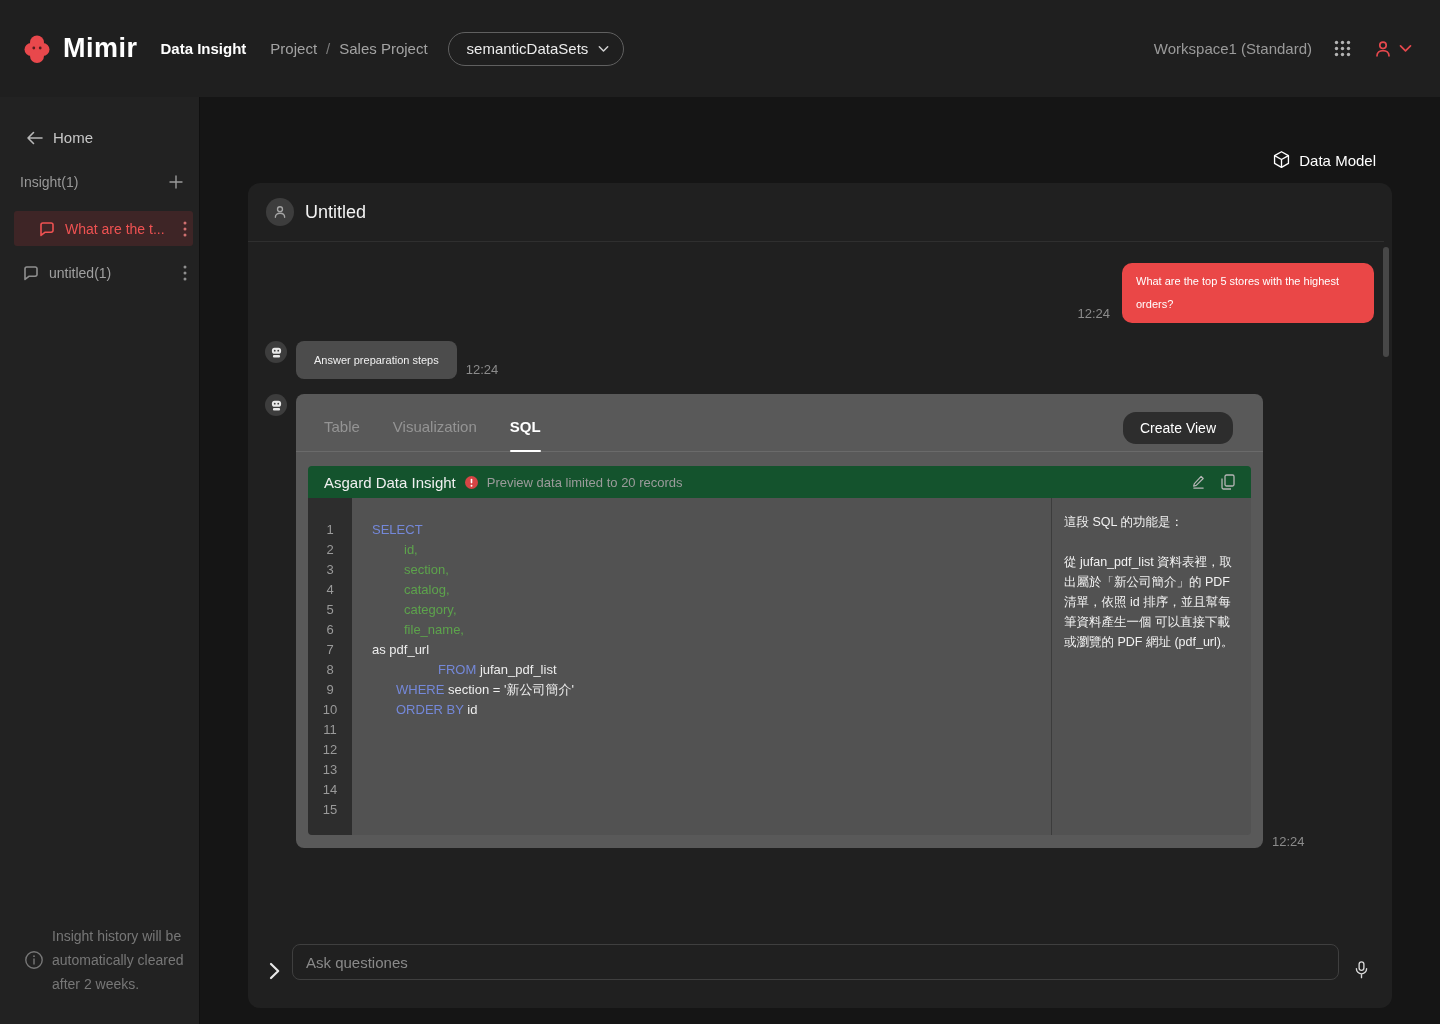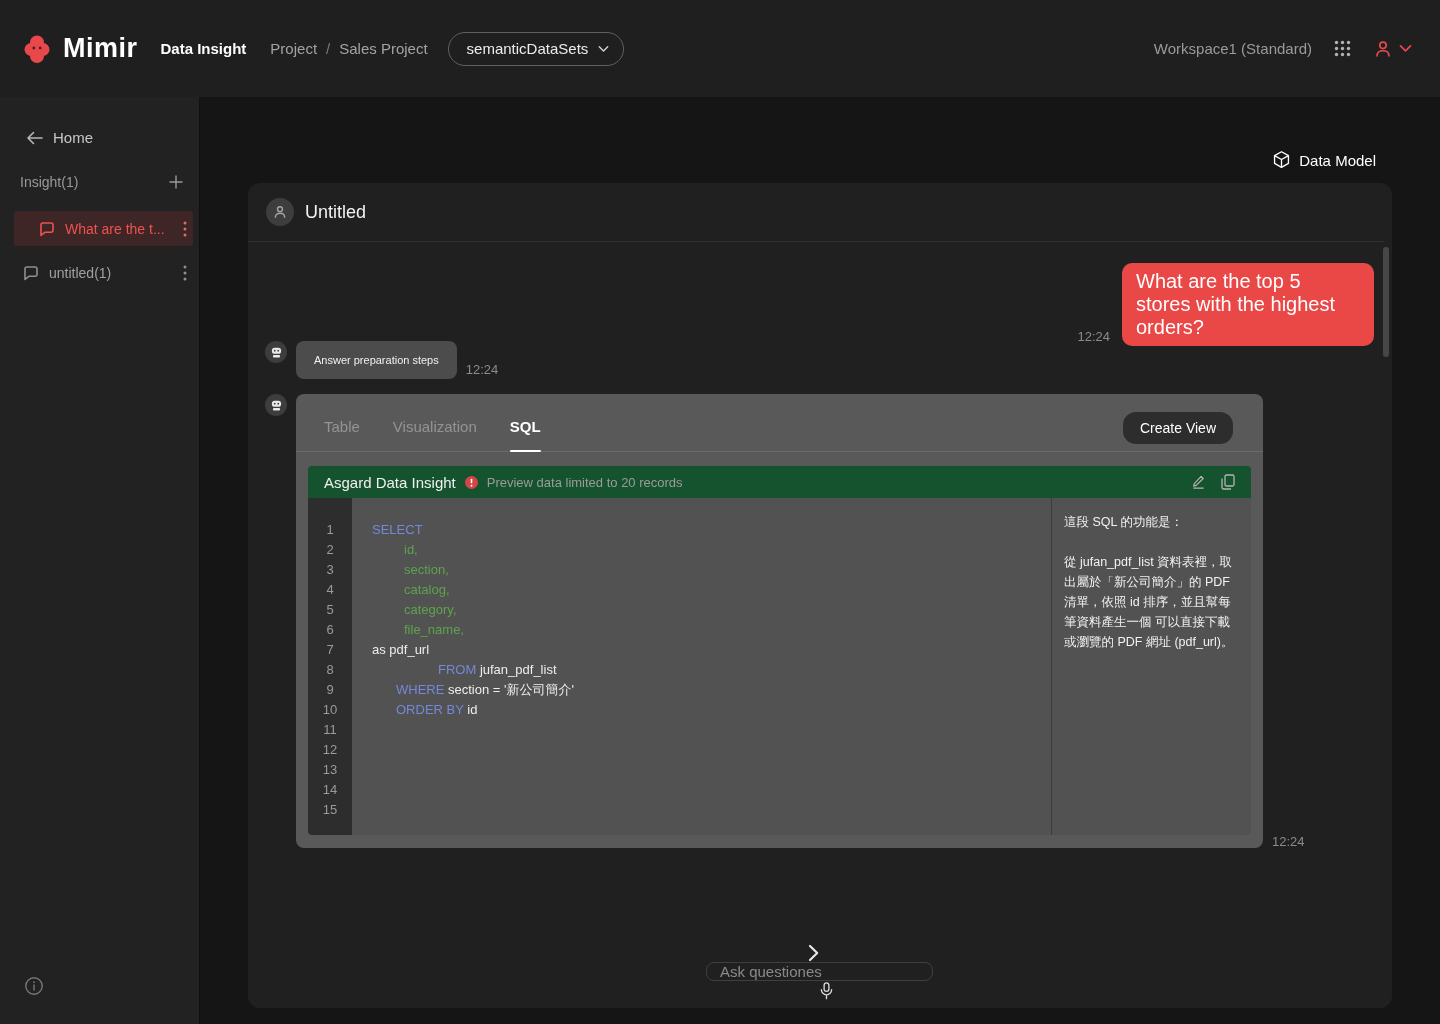--- a/index.html
+++ b/index.html
@@ -60,21 +60,21 @@
   .avatar { width:28px; height:28px; border-radius:50%; background:#3d3d3d;
     display:flex; align-items:center; justify-content:center; }
   .chat-title { margin-left:11px; font-size:18px; font-weight:500; color:#f2f2f2; }
 
   .scrollbar { position:absolute; right:3px; top:64px; width:6px; height:110px;
     background:#474747; border-radius:3px; cursor:pointer; }
 
   .user-row { position:absolute; top:80px; right:18px; display:flex; align-items:flex-end; gap:12px; }
   .msg-time { font-size:13px; color:#8b8b8b; padding-bottom:2px; }
   .user-bubble { width:252px; background:#ea4747; border-radius:10px;
-    padding:7px 14px; font-size:20px; line-height:23px; color:#fff; }
+    padding:7px 14px; font-size:11px; line-height:23px; color:#fff; }
 
   .bot-row1 { position:absolute; top:158px; left:17px; display:flex; align-items:flex-start; gap:9px; }
   .bot-avatar { width:22px; height:22px; border-radius:50%; background:#3d3d3d;
     display:flex; align-items:center; justify-content:center; flex:0 0 auto; }
   .bot-bubble { background:#4c4c4c; border-radius:8px; padding:8px 18px;
     font-size:11px; color:#f0f0f0; line-height:22px; }
   .bot-row1 .msg-time { align-self:flex-end; }
 
   .bot-row2 { position:absolute; top:211px; left:17px; display:flex; align-items:flex-start; gap:9px; }
   .result-card { width:967px; height:454px; background:#595959; border-radius:8px; position:relative; }
@@ -103,21 +103,21 @@
   .code-line { height:20px; line-height:20px; font-size:13px; white-space:pre; color:#ededed; }
   .tok-keyword { color:#7488d9; }
   .tok-column { color:#5da34c; }
   .tok-plain { color:#ededed; }
   .sql-explain { width:200px; background:#525252; border-left:1px solid #3c3c3c;
     padding:14px 10px 0 12px; }
   .exp-line { min-height:20px; line-height:20px; font-size:12.5px; color:#f2f2f2; white-space:nowrap; }
   .card-time { position:absolute; left:1024px; top:651px; font-size:13px; color:#8b8b8b; }
 
   .input-row { position:absolute; left:0; right:0; bottom:28px; height:36px;
-    display:flex; align-items:center; padding:0 22px 0 21px;flex-direction:column; }
+    display:flex; align-items:flex-end; padding:0 22px 0 21px; }
   .collapse-btn { cursor:pointer; margin-right:12px; display:flex; }
   .ask-input { flex:1; height:36px; background:transparent; border:1px solid #3f3f3f;
     border-radius:8px; padding:0 13px; font-size:15px; color:#e8e8e8;
     font-family:inherit; outline:none; }
   .ask-input::placeholder { color:#8a8a8a; }
   .mic-btn { margin-left:14px; cursor:pointer; display:flex; }
 </style>
 </head>
 <body>
 
@@ -230,20 +230,25 @@
     </span>
   </div>
 
   <div class="side-footer">
     <span>
       <svg width="20" height="20" viewBox="0 0 20 20" fill="none" stroke="#777" stroke-width="1.4">
         <circle cx="10" cy="10" r="8.2"></circle>
           <path d="M10 9 v5" stroke-linecap="round"></path>
           <circle cx="10" cy="6.2" r="0.9" fill="#777" stroke="none"></circle>
       </svg>
+    </span>
+    <span class="txt">
+      <div>Insight history will be</div>
+      <div>automatically cleared</div>
+      <div>after 2 weeks.</div>
     </span>
   </div>
 </div>
 
 <div class="main">
 
   <div class="data-model">
     <span>
       <svg width="19" height="20" viewBox="0 0 20 21" fill="none" stroke="#fff" stroke-width="1.4" stroke-linejoin="round">
         <path d="M10 1.8 17.3 5.9 v8.2 L10 18.2 2.7 14.1 V5.9 z"></path>

